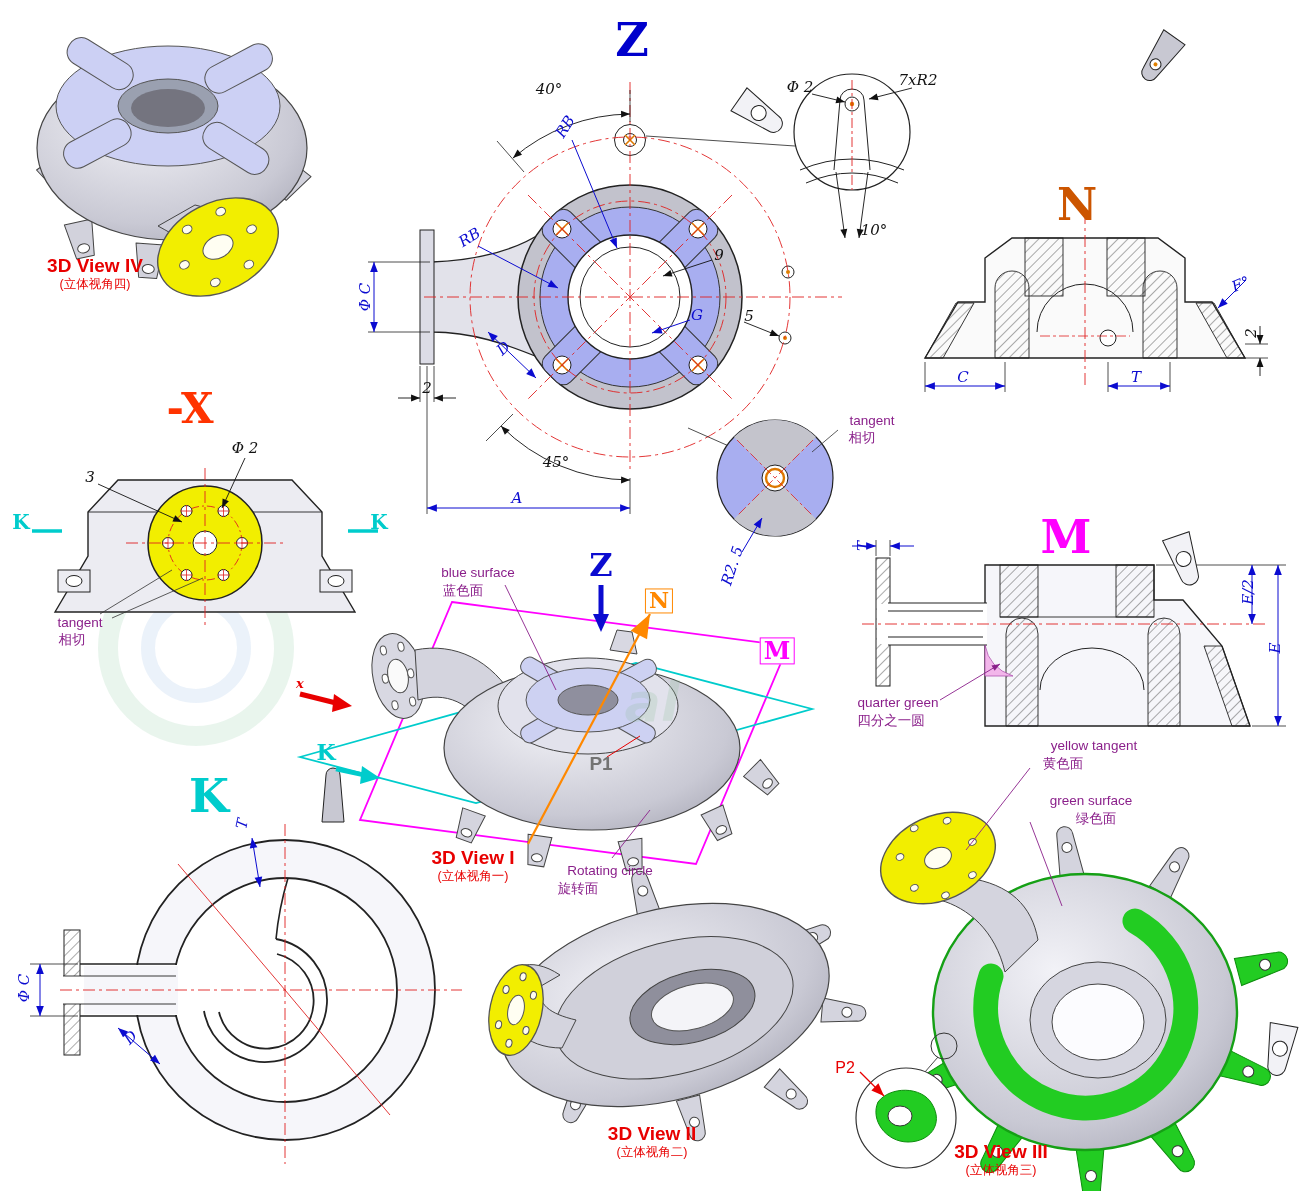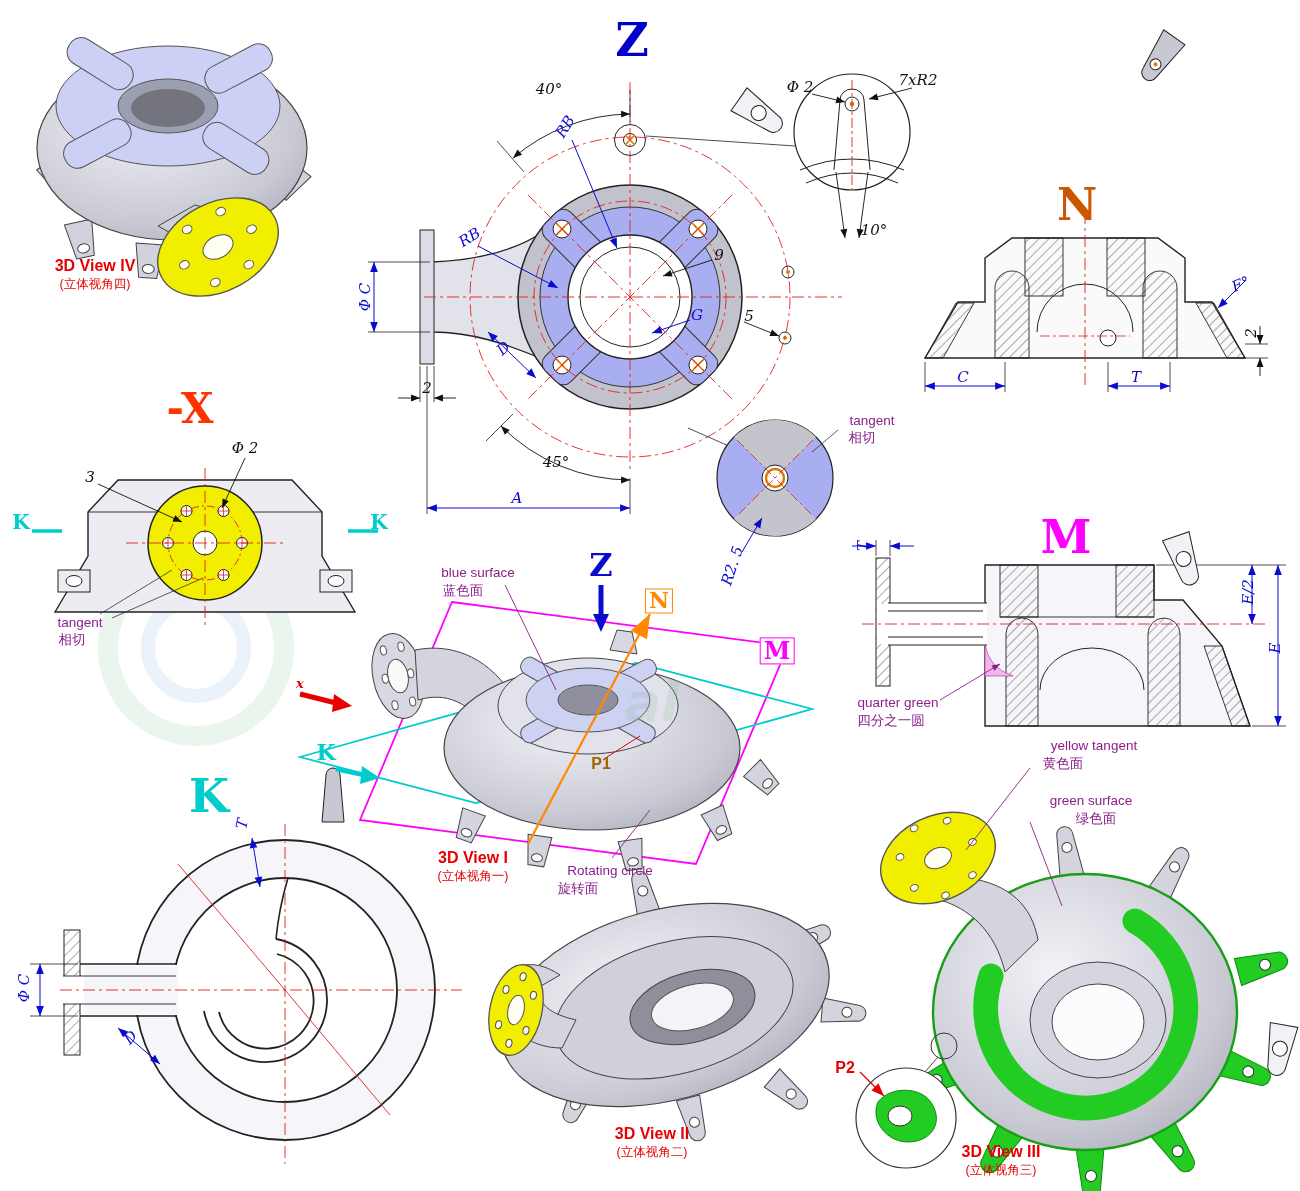--- a/index.html
+++ b/index.html
@@ -3,21 +3,21 @@
 <meta charset="utf-8">
 <style>
 *{box-sizing:border-box}
 body{margin:0;background:#fff;font-family:"Liberation Sans",sans-serif}
 #canvas{position:relative;width:1300px;height:1191px;background:#fff;overflow:hidden}
 #geo{position:absolute;left:0;top:0;z-index:1}
 .lbl{position:absolute;white-space:nowrap;transform:translate(-50%,-50%);z-index:3;line-height:1.05}
 .dimtxt{font-family:"DejaVu Serif",serif;font-style:italic;font-size:15px;color:#0b0bd0}
 .dimk{color:#111}
 .big{font-family:"DejaVu Serif",serif;font-weight:bold}
-.vtitle{color:#e80000;font-weight:bold;font-size:16px}
+.vtitle{color:#e80000;font-weight:bold;font-size:19px}
 .vsub{color:#e80000;font-size:12.5px}
 .ann{color:#8a1f8a;font-size:13.5px}
 .axis{font-family:"DejaVu Serif",serif;font-weight:bold}
 .wm{z-index:2;pointer-events:none;font-weight:bold;font-family:"DejaVu Sans",sans-serif}
 #wm-main{font-size:150px;letter-spacing:6px;background:linear-gradient(90deg,#7cc47c,#6aa7e0,#49b8a0,#7cc47c);-webkit-background-clip:text;background-clip:text;color:transparent;opacity:.30}
 .wm-frag{font-size:54px;color:#8fbf9b;opacity:.22;font-style:italic}
 </style>
 </head>
 <body>
 
@@ -639,21 +639,21 @@
 <div class="lbl ann" style="left:80px;top:623px">tangent</div>
 <div class="lbl ann" style="left:72px;top:640px">相切</div>
 
 <div class="lbl ann" style="left:478px;top:573px">blue surface</div>
 <div class="lbl ann" style="left:463px;top:591px">蓝色面</div>
 <div class="lbl axis" style="left:601px;top:566px;font-size:32px;color:#0b0bd0">Z</div>
 <div class="lbl axis" style="left:659px;top:601px;font-size:22px;color:#ff8800;border:1.5px solid #ff8800;padding:0 3px;background:#fff">N</div>
 <div class="lbl axis" style="left:777px;top:651px;font-size:24px;color:#ff00ff;border:1.5px solid #ff00ff;padding:0 3px;background:#fff">M</div>
 <div class="lbl axis" style="left:300px;top:684px;font-size:13px;color:#e80000;font-style:italic">x</div>
 <div class="lbl axis" style="left:326px;top:753px;font-size:22px;color:#00cccc">K</div>
-<div class="lbl" style="left:601px;top:764px;font-size:16px;font-weight:bold;color:#a16207">P1</div>
+<div class="lbl" style="left:601px;top:764px;font-size:19px;font-weight:bold;color:#737373">P1</div>
 <div class="lbl vtitle" style="left:473px;top:858px">3D View I</div>
 <div class="lbl vsub" style="left:473px;top:877px">(立体视角一)</div>
 <div class="lbl ann" style="left:610px;top:871px">Rotating circle</div>
 <div class="lbl ann" style="left:578px;top:889px">旋转面</div>
 
 <div class="lbl ann" style="left:872px;top:421px">tangent</div>
 <div class="lbl ann" style="left:862px;top:438px">相切</div>
 <div class="lbl dimtxt" style="left:733px;top:566px;transform:translate(-50%,-50%) rotate(-72deg)">R2. 5</div>
 
 <div class="lbl big" style="left:1066px;top:537px;font-size:46px;color:#ff00ff">M</div>
@@ -668,17 +668,17 @@
 <div class="lbl dimtxt" style="left:25px;top:988px;transform:translate(-50%,-50%) rotate(-90deg)">Φ C</div>
 <div class="lbl dimtxt" style="left:131px;top:1038px;transform:translate(-50%,-50%) rotate(-45deg)">D</div>
 
 <div class="lbl vtitle" style="left:652px;top:1134px">3D View II</div>
 <div class="lbl vsub" style="left:652px;top:1153px">(立体视角二)</div>
 
 <div class="lbl ann" style="left:1094px;top:746px">yellow tangent</div>
 <div class="lbl ann" style="left:1063px;top:764px">黄色面</div>
 <div class="lbl ann" style="left:1091px;top:801px">green surface</div>
 <div class="lbl ann" style="left:1096px;top:819px">绿色面</div>
-<div class="lbl" style="left:845px;top:1068px;font-size:16px;font-weight:bold;color:#e80000">P2</div>
+<div class="lbl" style="left:845px;top:1068px;font-size:16px;font-weight:normal;color:#e80000">P2</div>
 <div class="lbl vtitle" style="left:1001px;top:1152px">3D View III</div>
 <div class="lbl vsub" style="left:1001px;top:1171px">(立体视角三)</div>
 
 </div>
 
 </body></html>

